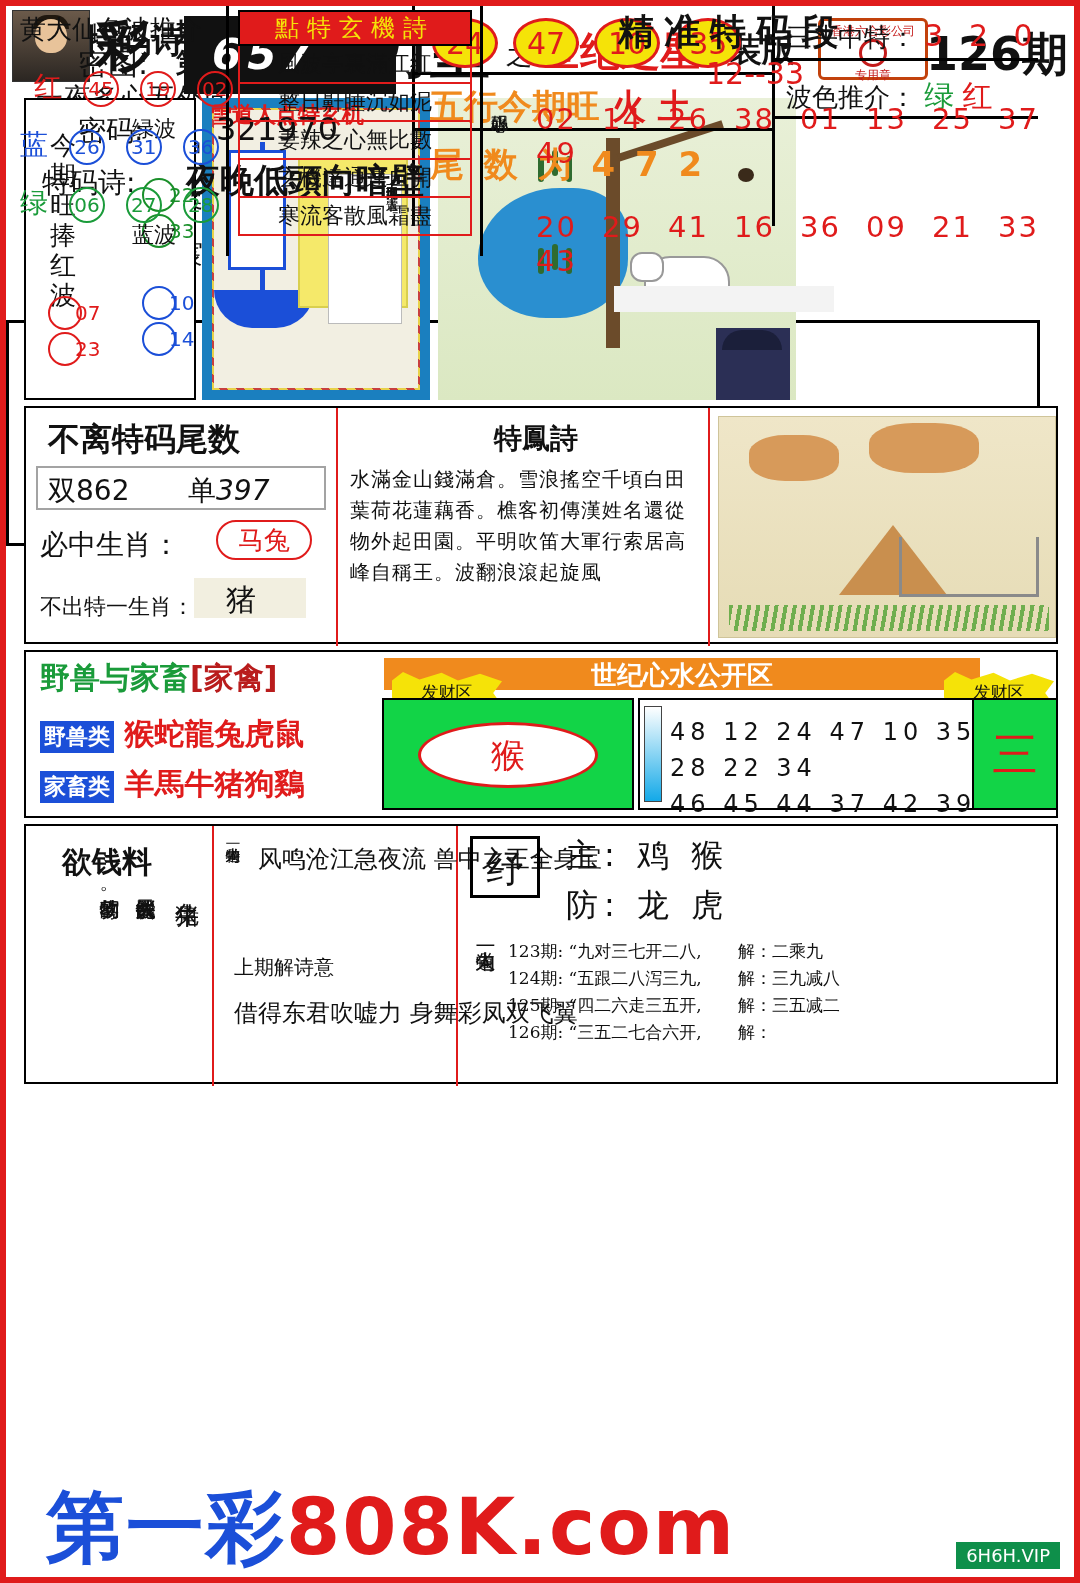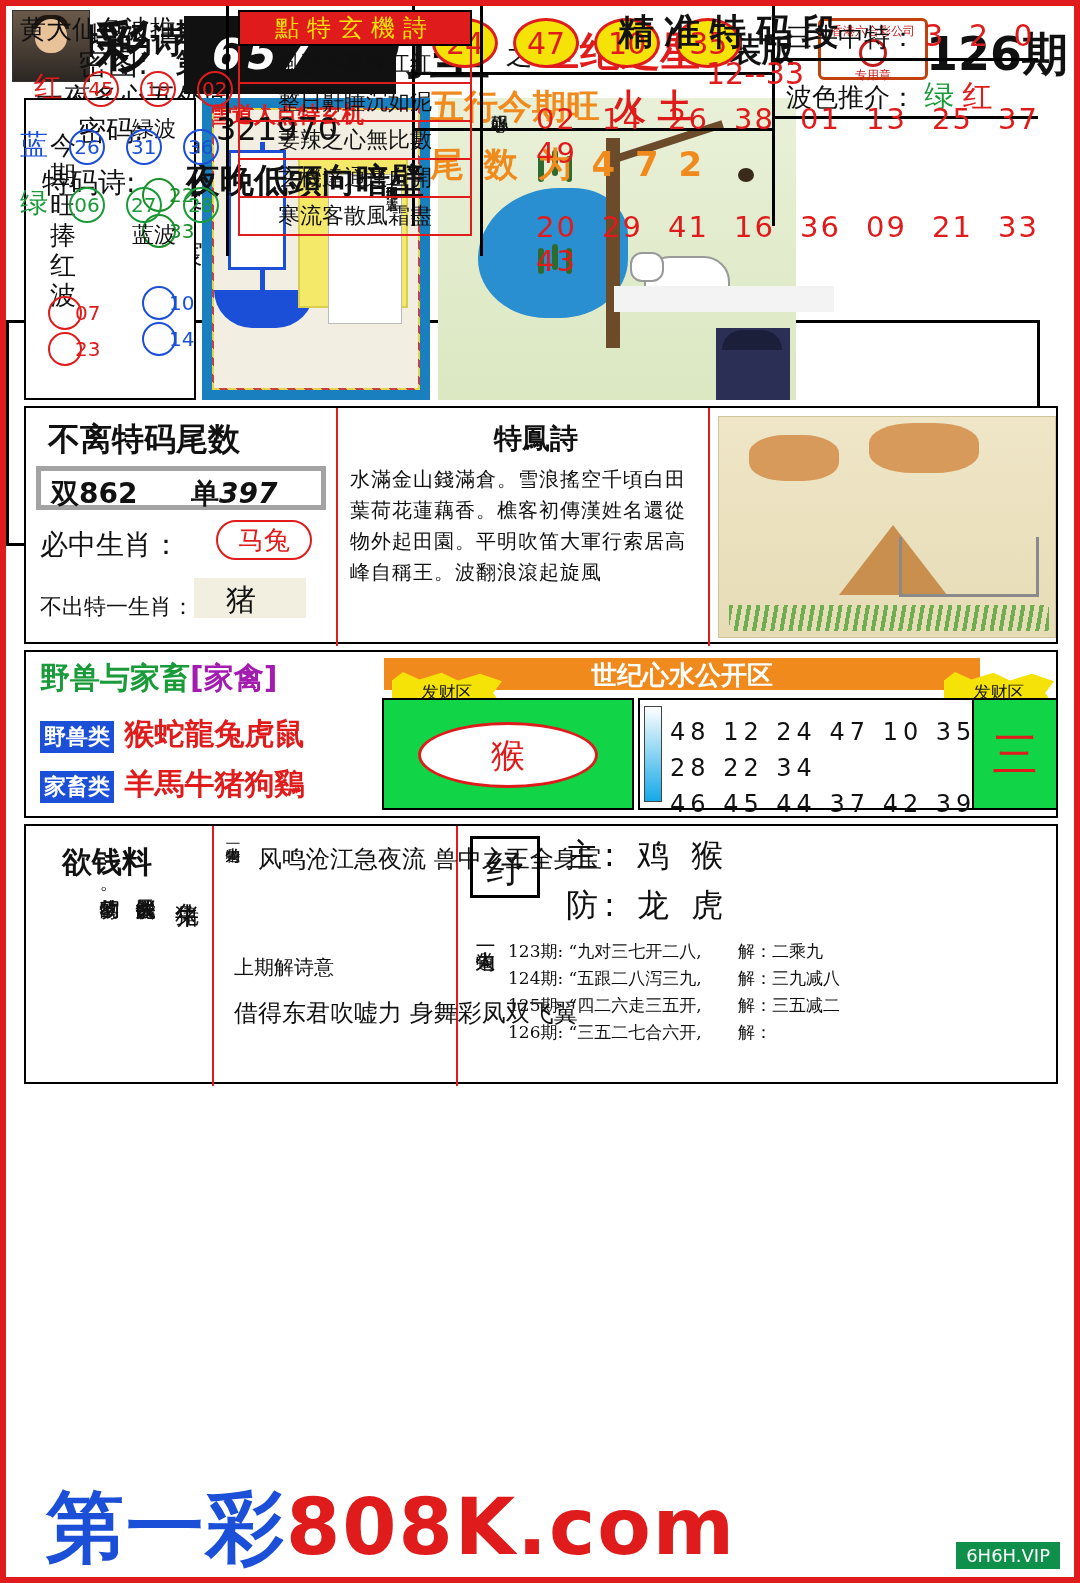--- a/index.html
+++ b/index.html
@@ -95,21 +95,21 @@
 
   .b1-right { left:796px; top:92px; width:256px; height:302px; border:none; }
   .b1-right .t { font-size:34px; font-weight:bold; text-align:center; margin-top:12px; color:#111;}
   .b1-right .ln { font-size:27px; text-align:center; margin-top:16px; color:#111; letter-spacing:1px;}
 
   
   .b2 { left:18px; top:400px; width:1034px; height:238px; }
   .b2 .sep1 { position:absolute; left:310px; top:0; width:2px; height:238px; background:#e01b1b;}
   .b2 .sep2 { position:absolute; left:682px; top:0; width:2px; height:238px; background:#e01b1b;}
   .b2 .t1 { position:absolute; left:22px; top:10px; font-size:32px; font-weight:bold; color:#111;}
-  .b2 .weibox { position:absolute; left:10px; top:58px; width:290px; height:44px; border:5px solid #a3a3a3;font-weight:bold; }
+  .b2 .weibox { position:absolute; left:10px; top:58px; width:290px; height:44px; border:2px solid #a3a3a3; }
   .b2 .weibox .a { position:absolute; left:10px; top:4px; font-size:28px; color:#111;}
   .b2 .weibox .a em { font-style:normal; font-family:"DejaVu Sans",sans-serif;}
   .b2 .weibox .b { position:absolute; left:150px; top:4px; font-size:28px; color:#111;}
   .b2 .t2 { position:absolute; left:14px; top:118px; font-size:28px; color:#111;}
   .b2 .shengxiao { position:absolute; left:190px; top:112px; width:96px; height:40px;
       border:2px solid #e01b1b; border-radius:20px; color:#e01b1b; font-size:26px;
       text-align:center; line-height:36px;}
   .b2 .t3 { position:absolute; left:14px; top:184px; font-size:22px; color:#111;}
   .b2 .zhu { position:absolute; left:200px; top:172px; font-size:30px; color:#111;}
   .b2 .zhu-bg { position:absolute; left:168px; top:170px; width:112px; height:40px; background:#f2efe0;}
@@ -122,21 +122,21 @@
   .b2 .pic2 .fence { position:absolute; left:180px; top:120px; width:140px; height:60px;
       border:3px solid #8a8a8a; border-top:none; }
   .b2 .pic2 .tri { position:absolute; left:120px; top:108px; width:0; height:0;
       border-left:54px solid transparent; border-right:54px solid transparent; border-bottom:70px solid #c98f4e;}
   .b2 .pic2 .grass { position:absolute; bottom:6px; left:10px; width:320px; height:26px;
       background:repeating-linear-gradient(100deg,#6fae4e 0 4px,transparent 4px 9px);}
 
   
   .b3 { left:18px; top:644px; width:1034px; height:168px; }
   .b3 .lbl1 { position:absolute; left:14px; top:6px; font-size:30px; font-weight:bold; color:#1a9b3a;}
-  .b3 .lbl1 .brk { color:#a21caf; }
+  .b3 .lbl1 .brk { color:#b91c1c; }
   .b3 .tag { display:inline-block; background:#1b4fd8; color:#fff; font-size:22px; padding:1px 4px; }
   .b3 .row2 { position:absolute; left:14px; top:62px; font-size:30px; color:#e01b1b; font-weight:bold;}
   .b3 .row3 { position:absolute; left:14px; top:112px; font-size:30px; color:#e01b1b; font-weight:bold;}
   .b3 .centerbar { position:absolute; left:356px; top:4px; width:600px; height:36px; background:#f08a1d;
        color:#fff; font-size:26px; text-align:center; line-height:34px; font-weight:bold; border:2px solid #fff;}
   .b3 .greenbox { position:absolute; left:356px; top:46px; width:252px; height:112px; background:#12d447; border:2px solid #000;}
   .b3 .greenbox .oval { position:absolute; left:34px; top:22px; width:180px; height:66px; background:#fff;
        border:3px solid #e01b1b; border-radius:90px/33px; color:#e01b1b; font-size:34px; text-align:center; line-height:60px;}
   .b3 .numbox { position:absolute; left:612px; top:46px; width:366px; height:112px; background:#fff; border:2px solid #000;}
   .b3 .numbox .bar { position:absolute; left:4px; top:6px; width:18px; height:96px;

